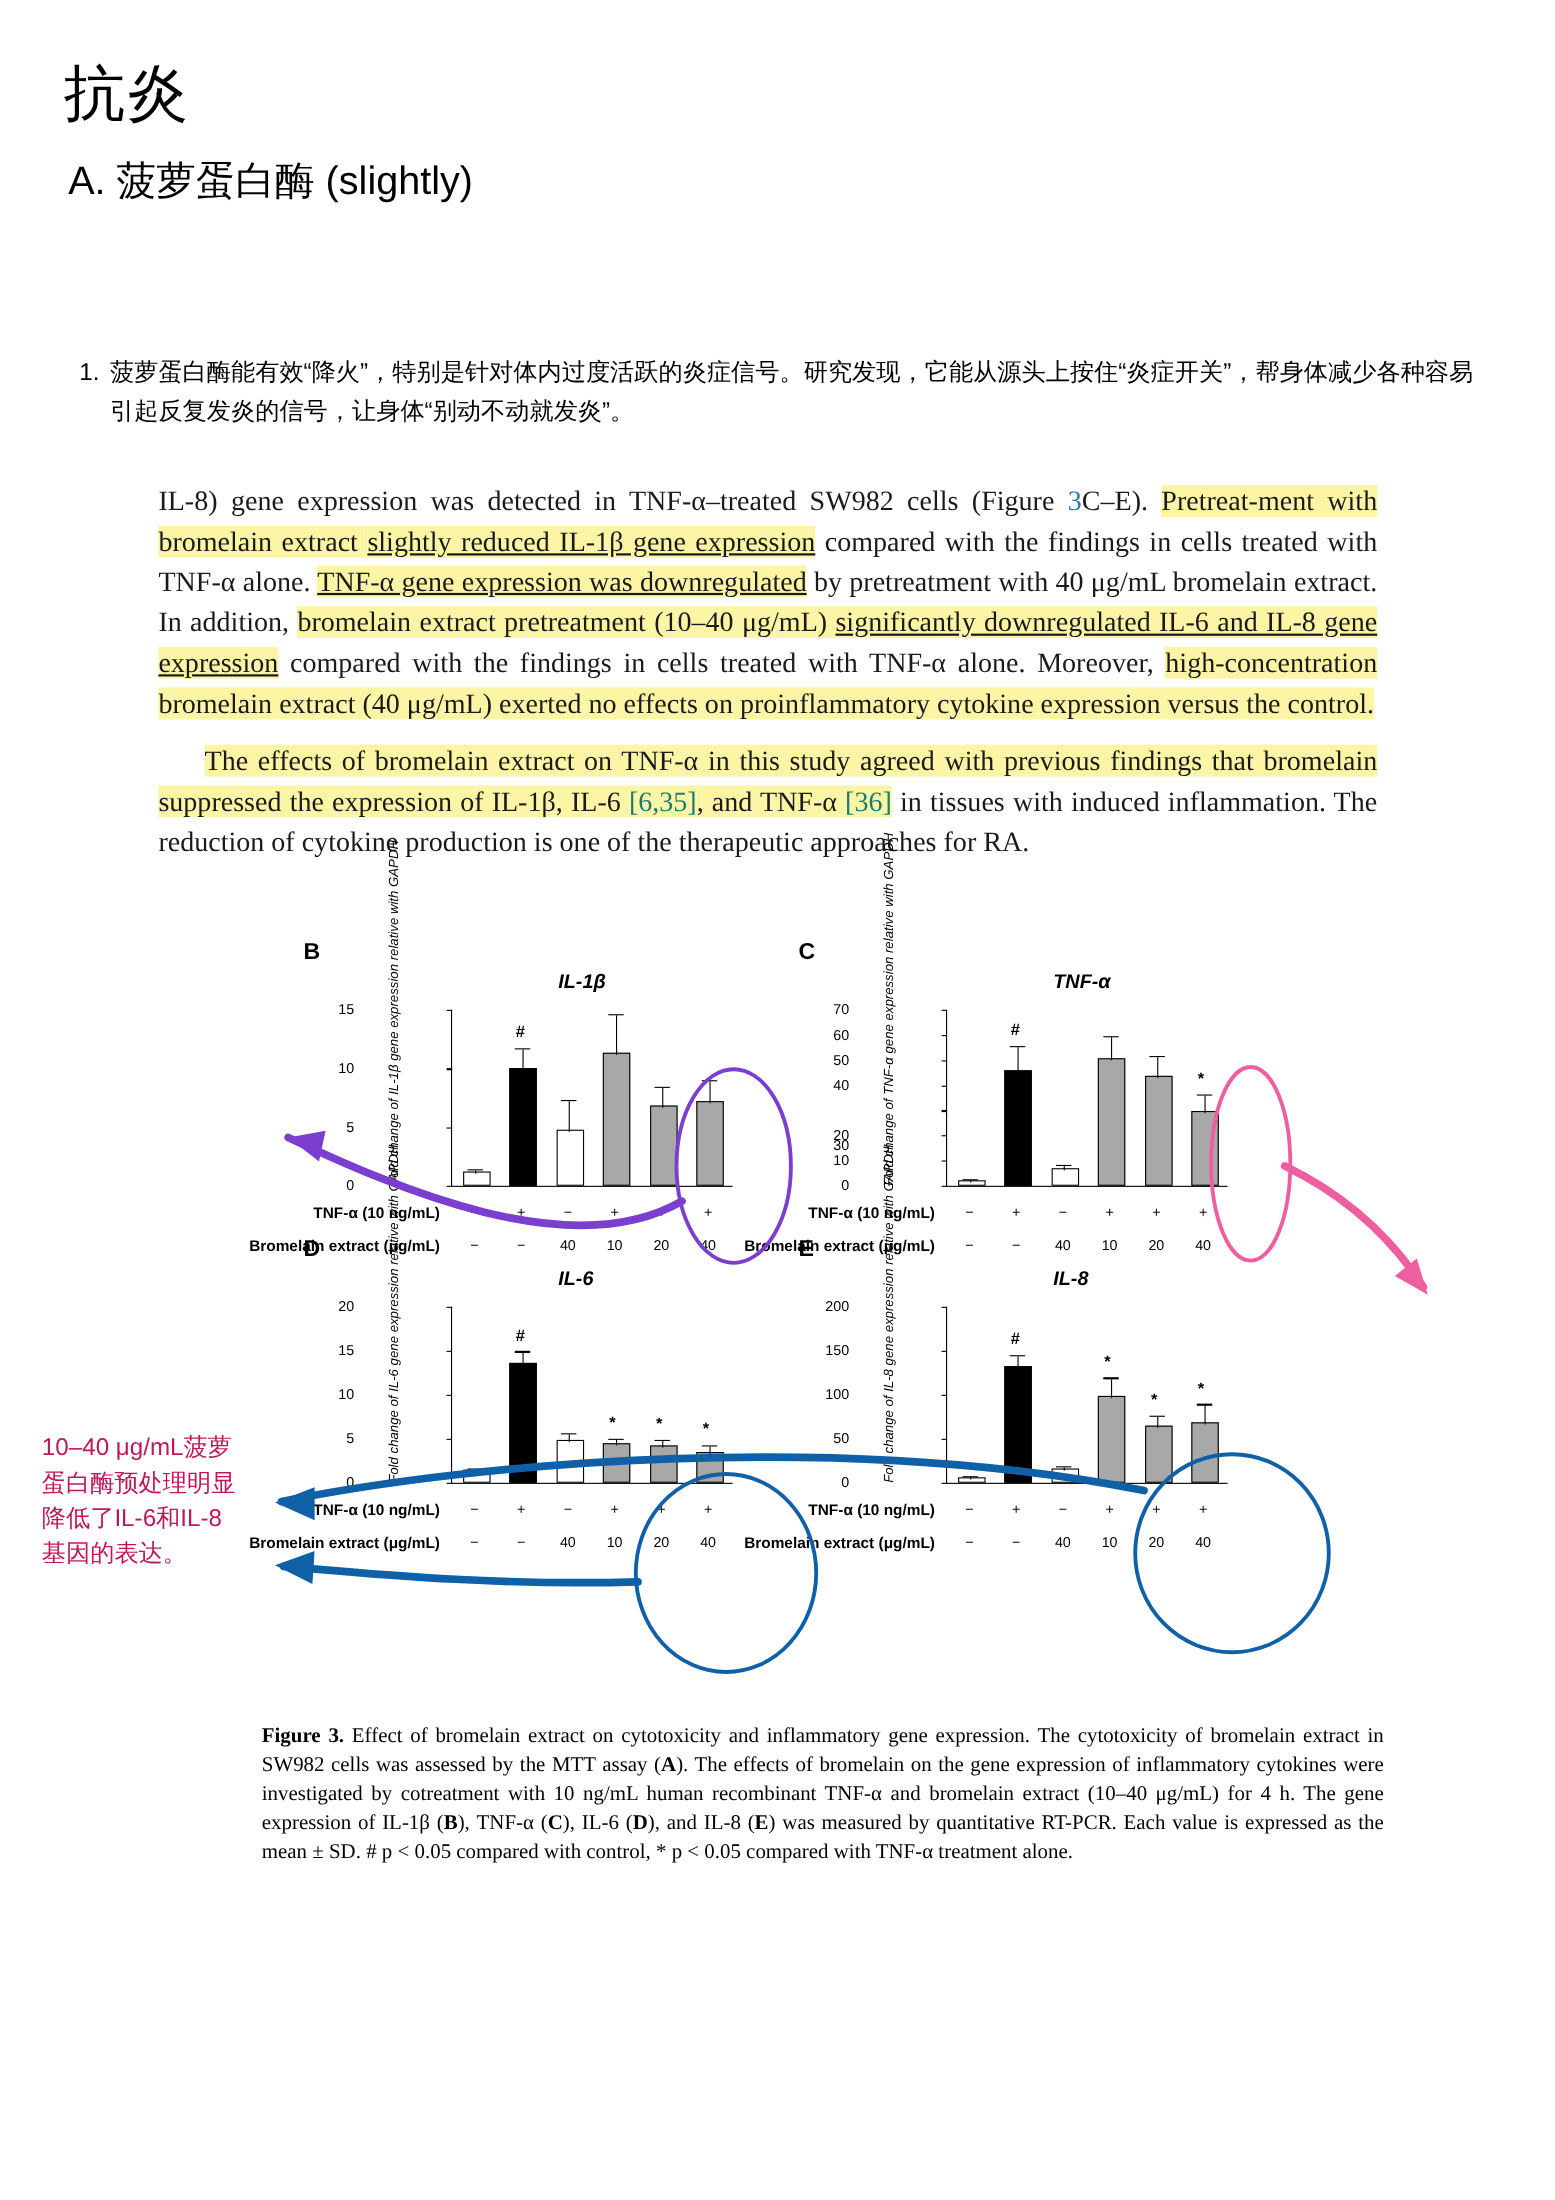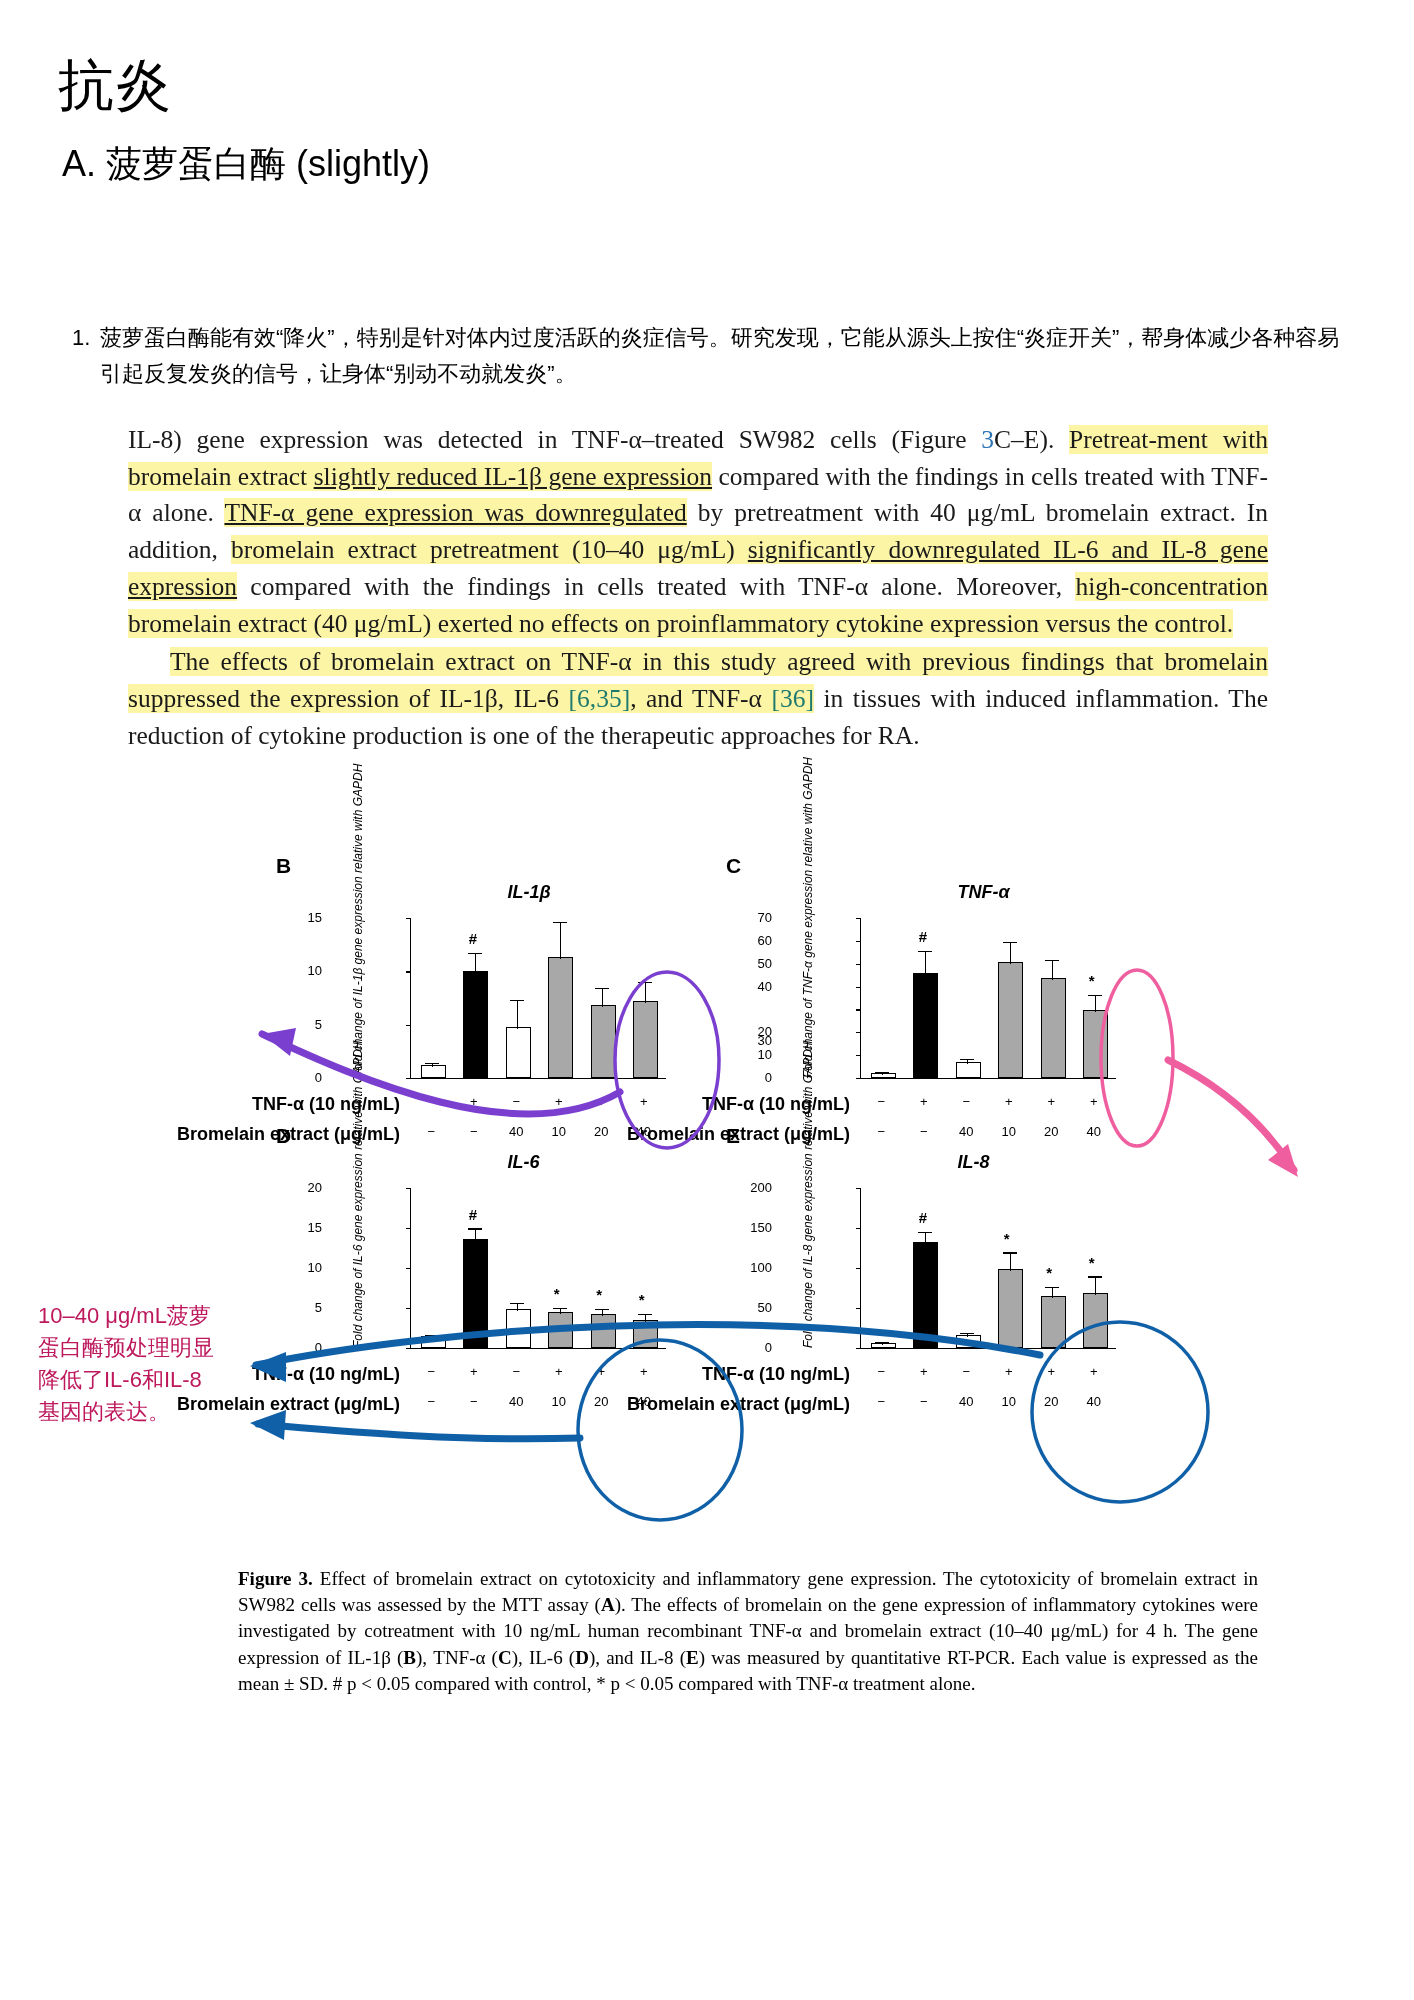--- a/index.html
+++ b/index.html
@@ -71,21 +71,21 @@
     position: absolute;
     left: 128px;
     top: 422px;
     width: 1140px;
     font-family: "Liberation Serif", serif;
     font-size: 25.5px;
     line-height: 1.44;
     color: #1a1a1a;
     text-align: justify;
   }
-  .excerpt p { margin: 0; }
+  .excerpt p { margin: 16px; }
   .excerpt p.second { text-indent: 42px; margin-top: 2px;}
   .hl { background: #fdf5a6; }
   .hl-u { background: #fdf5a6; text-decoration: underline; }
   .blue { color: #2e74b5; }
   .teal { color: #1f7a6e; }
 
   
   .figure-wrap {
     position: absolute;
     left: 0;
@@ -147,21 +147,21 @@
   }
   .mark {
     position: absolute;
     font-size: 15px;
     font-weight: 700;
   }
   .cond-label {
     position: absolute;
     right: 0;
     text-align: right;
-    font-size: 18px;
+    font-size: 14px;
     white-space: nowrap;
   }
   .cond-val {
     position: absolute;
     text-align: center;
     width: 34px;
     font-size: 13px;
   }
 
   

